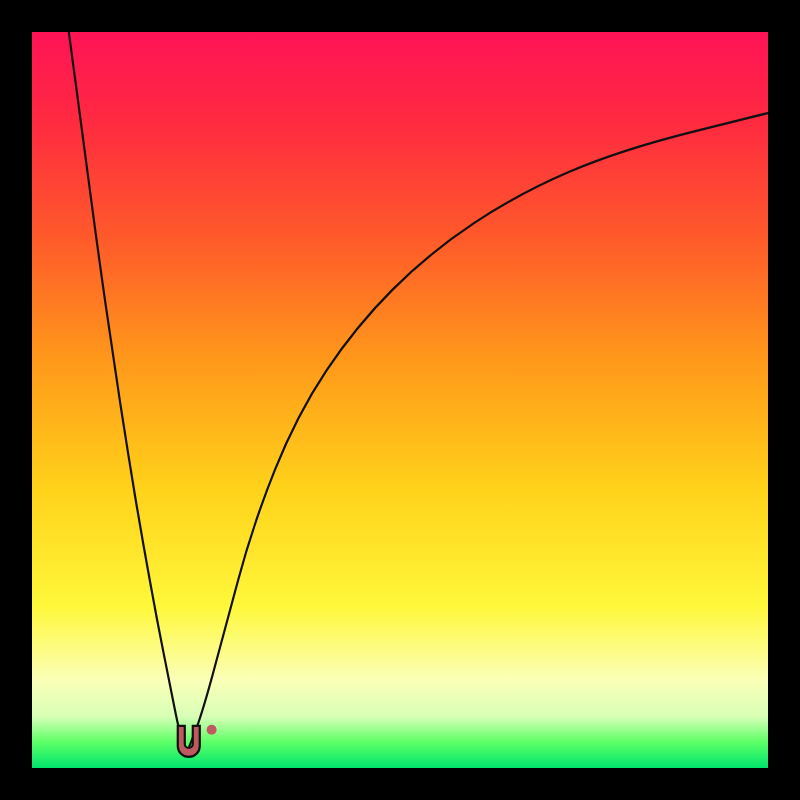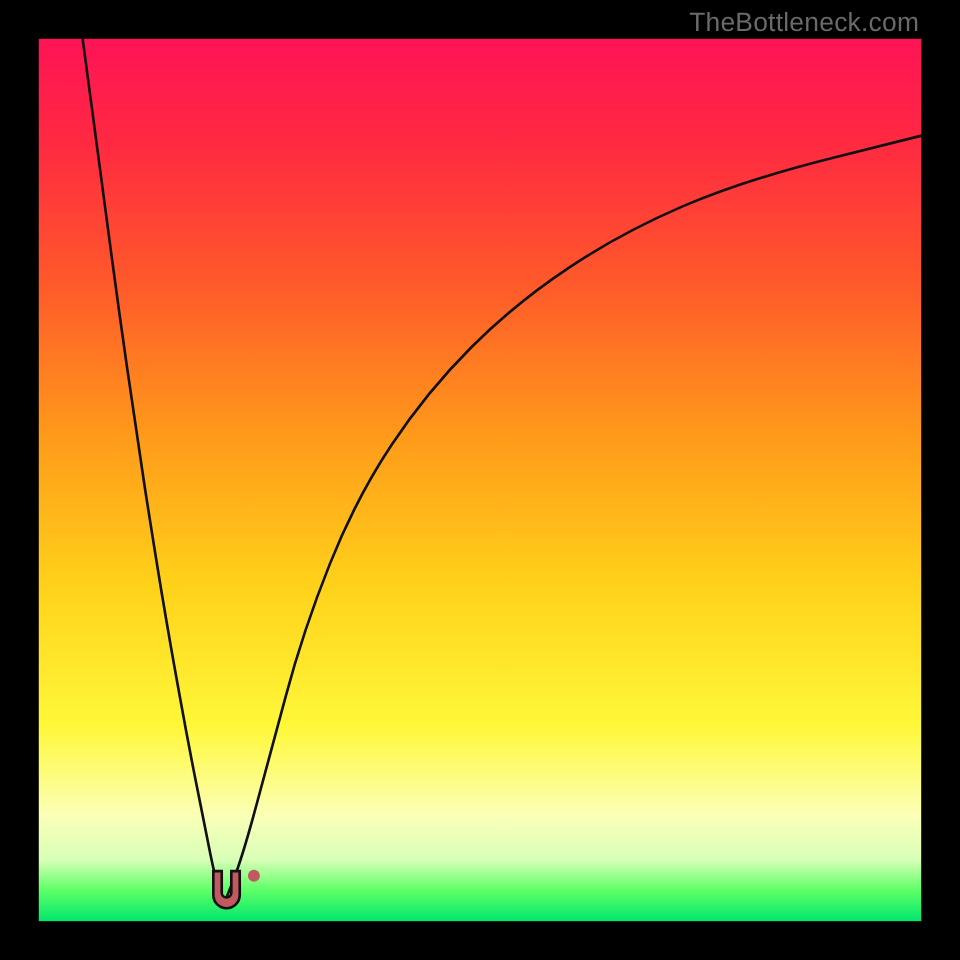--- a/index.html
+++ b/index.html
@@ -89,14 +89,13 @@
       <path d="M 36.8 0.0 Q 36.8 0.0 44.2 55.2 Q 51.5 110.4 58.9 165.6 Q 66.2 220.8 73.6 272.3 Q 81.0 323.8 88.3 371.7 Q 95.7 419.5 103.0 463.7 Q 110.4 507.8 117.8 548.3 Q 125.1 588.8 132.5 625.6 Q 139.8 662.4 143.5 680.8 Q 147.2 699.2 150.9 710.2 T 154.6 721.3"></path>
       <path d="M 154.6 721.3 Q 154.6 721.3 161.9 702.9 Q 169.3 684.5 180.3 644.0 Q 191.4 603.5 206.1 548.3 Q 220.8 493.1 242.9 437.9 Q 265.0 382.7 294.4 338.6 Q 323.8 294.4 360.6 257.6 Q 397.4 220.8 441.6 191.4 Q 485.8 161.9 537.3 139.8 Q 588.8 117.8 662.4 99.4 T 736.0 81.0"></path>
       <g class="markers">
         <path d="M 145.768 693.92 L 145.768 713.92 A 11 11 0 0 0 167.768 713.92 L 167.768 693.92 L 160.768 693.92 L 160.768 711.92 A 4 4 0 0 1 152.768 711.92 L 152.768 693.92 Z"></path>
         <circle r="5" cx="179.6" cy="697.7"></circle>
       </g>
     </svg>
 
   </div>
 
-  <div class="watermark">TheBottleneck.com</div>
 </div>
 
 </body></html>

